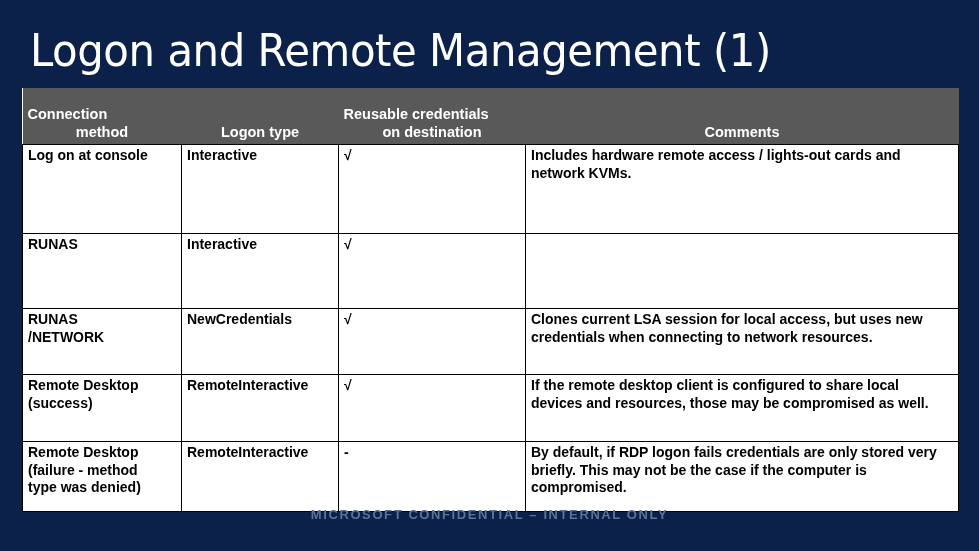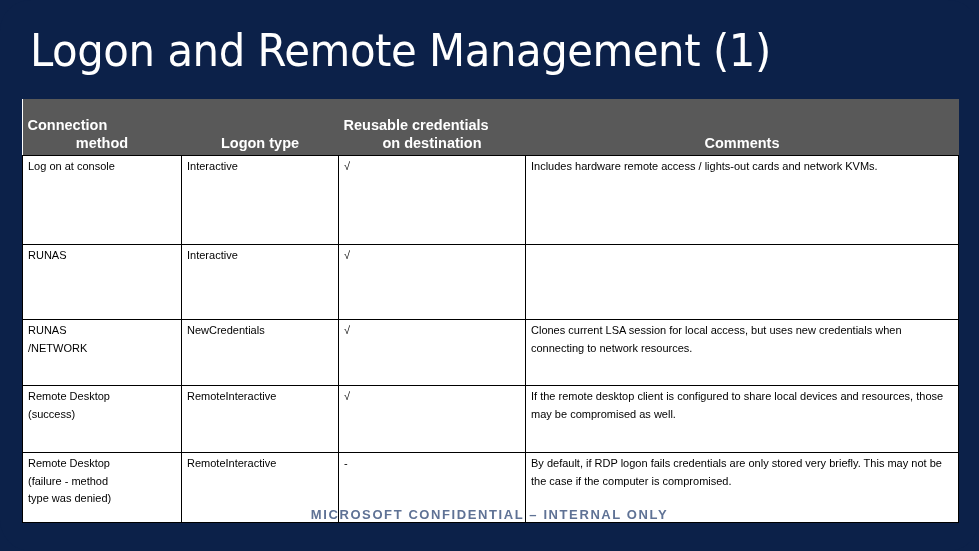--- a/index.html
+++ b/index.html
@@ -37,41 +37,41 @@
     line-height: 58px;
     letter-spacing: -0.5px;
     white-space: nowrap;
     transform: scaleX(0.93);
     transform-origin: left top;
   }
 
   #table-wrap {
     position: absolute;
     left: 22px;
-    top: 99px;
+    top: 88px;
     width: 936px;
   }
 
   table.logon-table {
     border-collapse: collapse;
     table-layout: fixed;
     width: 936px;
     background: #ffffff;
   }
 
   table.logon-table td,
   table.logon-table th {
     border: 1.4px solid #000000;
     padding: 2px 5px 2px 5px;
     vertical-align: top;
-    font-size: 11px;
+    font-size: 14px;
     line-height: 17.5px;
     color: #000000;
     font-family: "Liberation Sans", sans-serif;
-    font-weight: normal;
+    font-weight: bold;
     text-align: left;
     overflow: hidden;
   }
 
   
   table.logon-table thead th {
     background: #595959;
     color: #ffffff;
     font-weight: bold;
     border: none;

